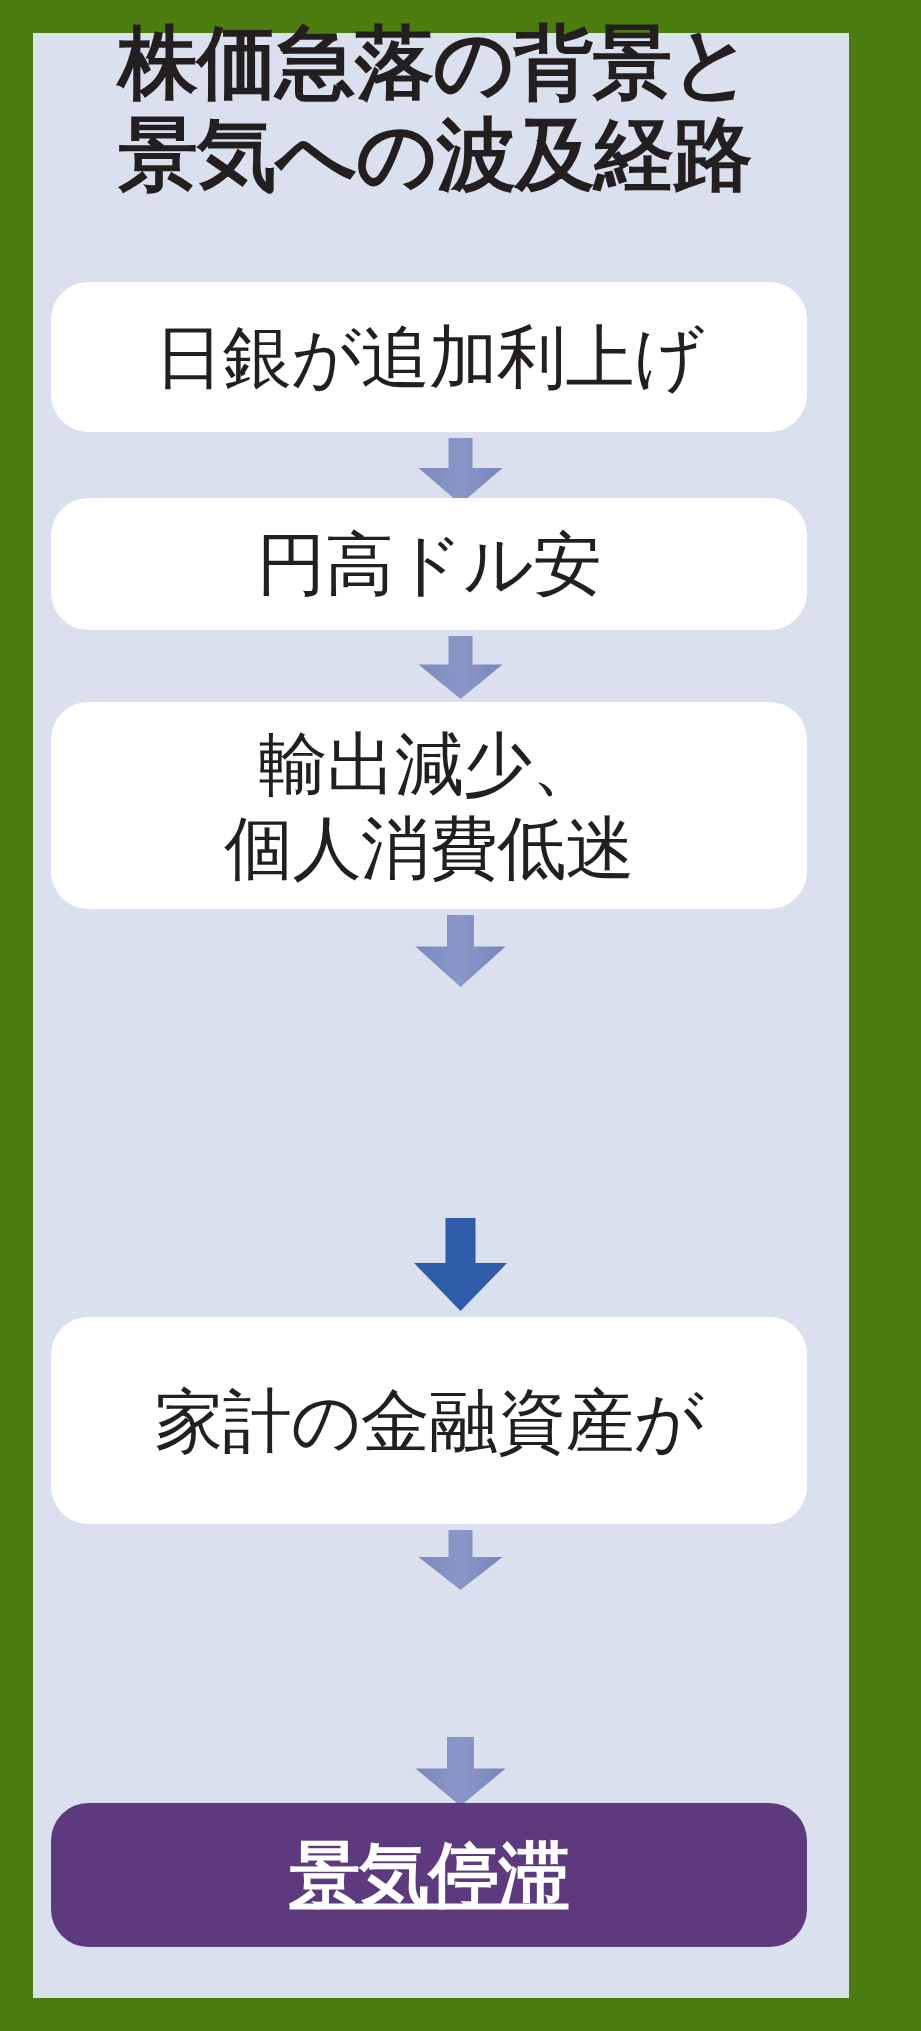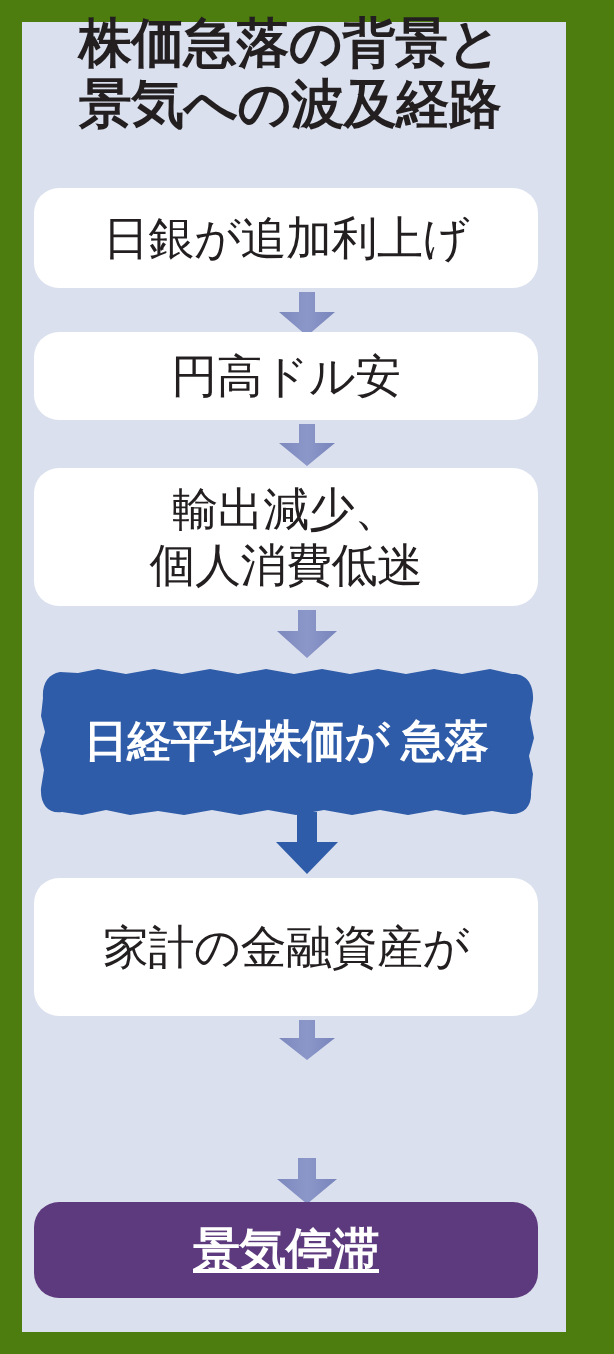--- a/index.html
+++ b/index.html
@@ -192,45 +192,20 @@
             <stop offset="0%" stop-color="#7c89bd"></stop>
             <stop offset="50%" stop-color="#8c97c9"></stop>
             <stop offset="100%" stop-color="#7885bb"></stop>
           </linearGradient>
         </defs>
         <polygon points="23,0 41,0 41,21 62,21 32,48 2,21 23,21" fill="url(#lav3)"></polygon>
       </svg>
     </span>
   </div>
 
-  <div class="rough-wrap" style="top:658px;height:166px;">
-    <svg viewBox="0 0 504 166" preserveAspectRatio="none" aria-hidden="true">
-      <path fill="#2f5ca8" d="
-        M 26 14
-        C 14 16 8 26 9 40
-        L 7 58 L 11 74 L 6 92 L 10 112 L 7 130
-        C 6 146 14 156 28 154
-        L 48 157 L 72 152 L 96 157 L 124 153 L 150 157 L 178 152
-        L 206 157 L 234 152 L 262 157 L 290 152 L 318 157 L 346 152
-        L 374 157 L 402 152 L 430 157 L 458 153 L 476 156
-        C 490 157 498 148 497 134
-        L 499 116 L 495 98 L 500 80 L 496 60 L 499 42
-        C 500 26 492 15 478 16
-        L 456 11 L 428 16 L 400 11 L 372 16 L 344 11 L 316 16
-        L 288 11 L 260 16 L 232 11 L 204 16 L 176 11 L 148 16
-        L 120 11 L 92 16 L 64 11 L 44 15 Z
-      "></path>
-    </svg>
-    <span class="rough-label">
-      <span class="txt">
-        <span class="l">日経平均株価が</span>
-        <span class="l">急落</span>
-      </span>
-    </span>
-  </div>
 
   <div class="arrow" style="top:812px;">
     <span>
       <svg width="66" height="62" viewBox="0 0 66 62" aria-hidden="true">
         <polygon points="23,0 43,0 43,30 64,30 33,62 2,30 23,30" fill="#2f5ca8"></polygon>
       </svg>
     </span>
   </div>
 
   <div class="flow-box box-white" style="top:878px;height:138px;">

